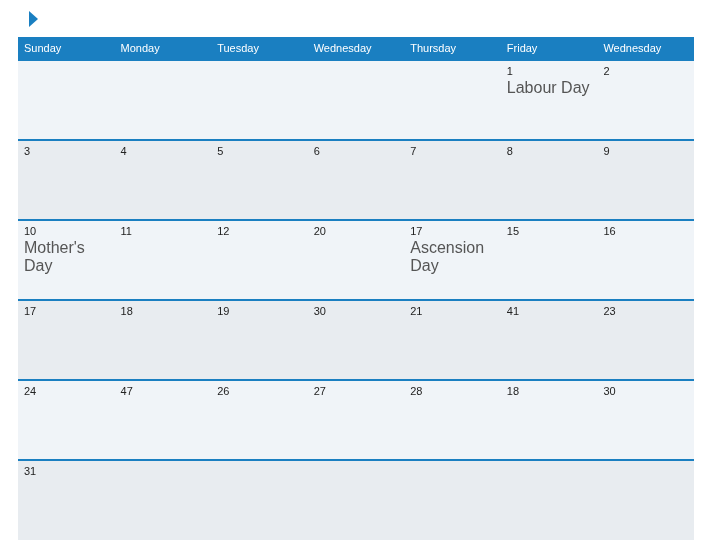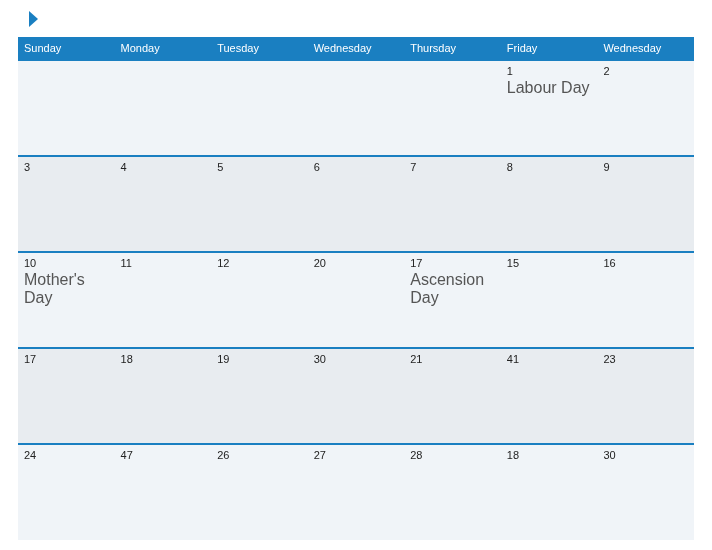--- a/index.html
+++ b/index.html
@@ -256,15 +256,26 @@
           <td>
             <span class="day-num">28</span>
           </td>
           <td>
             <span class="day-num">18</span>
           </td>
           <td>
             <span class="day-num">30</span>
           </td>
         </tr>
+        <tr class="last-row">
+          <td>
+            <span class="day-num">31</span>
+          </td>
+          <td></td>
+          <td></td>
+          <td></td>
+          <td></td>
+          <td></td>
+          <td></td>
+        </tr>
       </tbody>
   </table>
 </div>
 
 </body></html>

